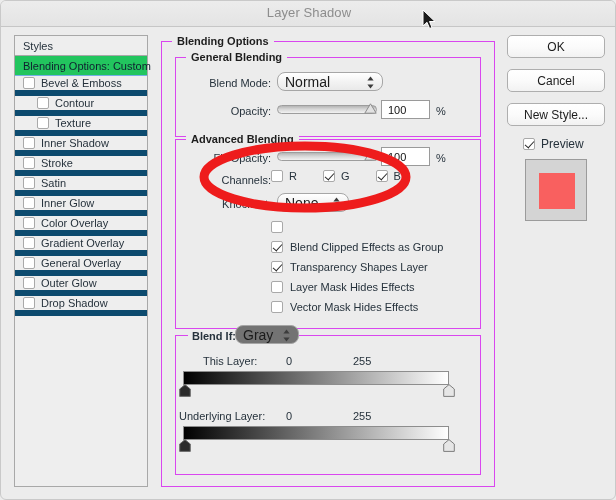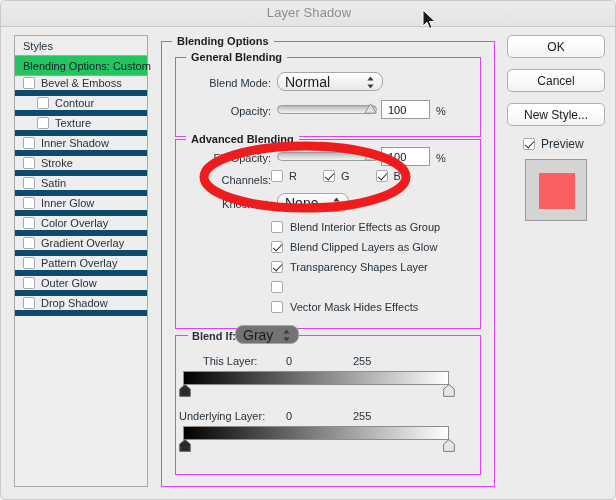--- a/index.html
+++ b/index.html
@@ -275,21 +275,21 @@
         <div class="style-row">
           <span class="cb"></span>
           <span>Color Overlay</span>
         </div>
         <div class="style-row">
           <span class="cb"></span>
           <span>Gradient Overlay</span>
         </div>
         <div class="style-row">
           <span class="cb"></span>
-          <span>Pattern Overlay</span>
+          <span>General Overlay</span>
         </div>
         <div class="style-row">
           <span class="cb"></span>
           <span>Outer Glow</span>
         </div>
         <div class="style-row">
           <span class="cb"></span>
           <span>Drop Shadow</span>
         </div>
       </div>
@@ -364,32 +364,32 @@
       <span>None</span>
       <svg class="chev" viewBox="0 0 9 15">
         <path d="M4.5,1.5 L7.6,5.4 L1.4,5.4 Z" fill="#3c3c3c"></path>
         <path d="M4.5,13.5 L7.6,9.6 L1.4,9.6 Z" fill="#3c3c3c"></path>
       </svg>
     </div>
 
     <div id="advanced-options">
         <div class="cbrow" style="left: 110px; top: 186px;">
           <span class="cb"></span>
-          <span>Blend Interior Effects as Group</span>
         </div>
         <div class="cbrow" style="left: 110px; top: 206px;">
           <span class="cb checked"></span>
-          <span>Blend Clipped Layers as Glow</span>
+          <span>Blend Clipped Effects as Group</span>
         </div>
         <div class="cbrow" style="left: 110px; top: 226px;">
           <span class="cb checked"></span>
           <span>Transparency Shapes Layer</span>
         </div>
         <div class="cbrow" style="left: 110px; top: 246px;">
           <span class="cb"></span>
+          <span>Layer Mask Hides Effects</span>
         </div>
         <div class="cbrow" style="left: 110px; top: 266px;">
           <span class="cb"></span>
           <span>Vector Mask Hides Effects</span>
         </div>
       </div>
 
     <div class="group" style="left:14px; top:300px; width:306px; height:140px;"></div>
 
     <div class="lbl" style="left:27px; top:295px; background:#ececec; padding:0 4px; font-weight:bold;">Blend If:</div>

